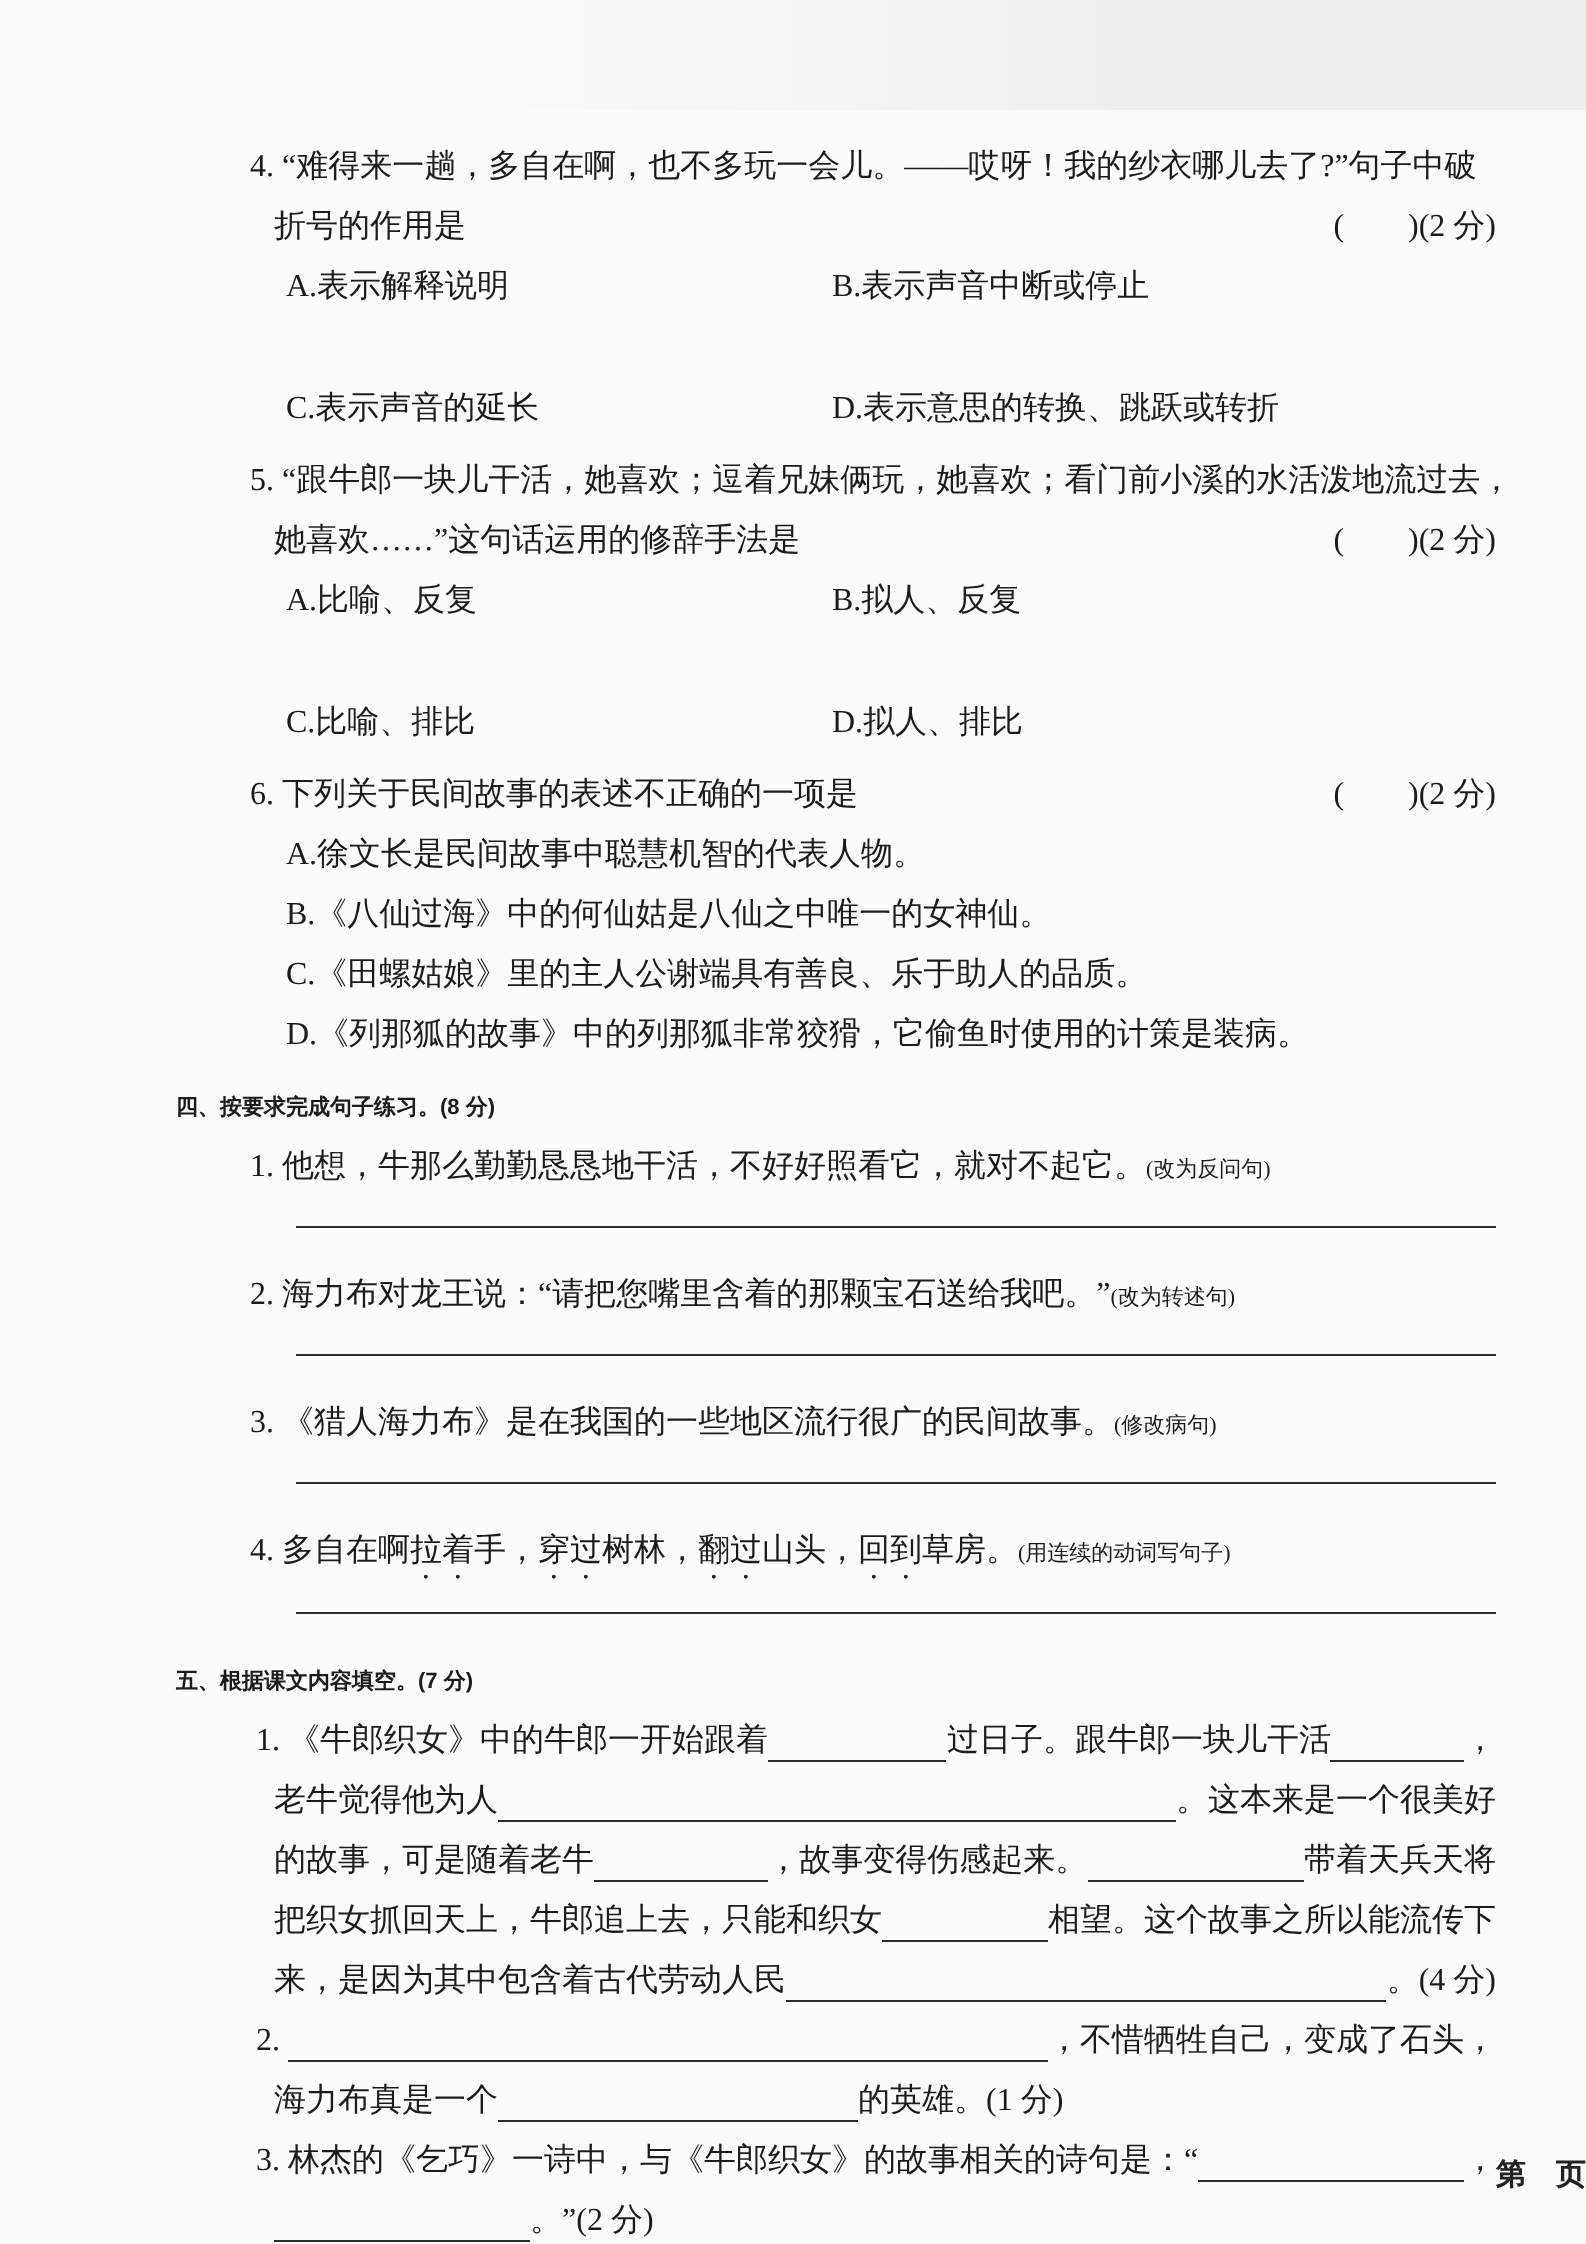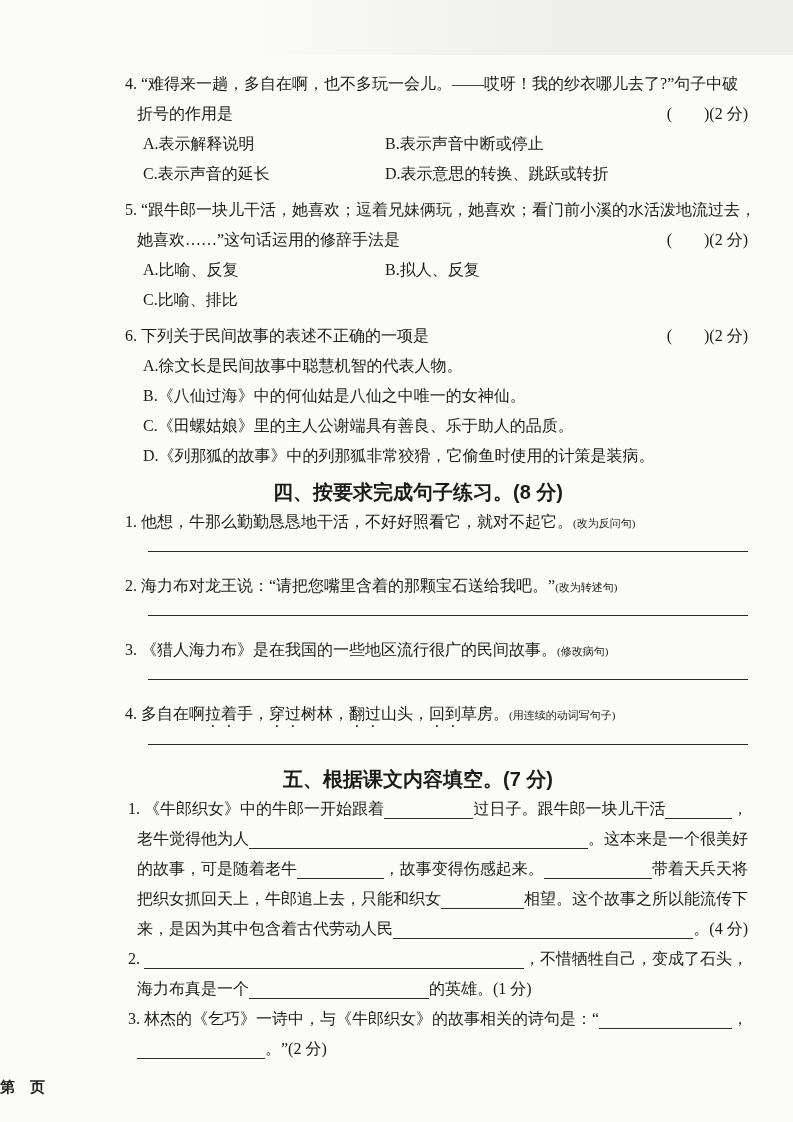--- a/index.html
+++ b/index.html
@@ -18,28 +18,28 @@
     position:absolute; left:88px; right:45px; top:69px;
     font-size:16px; line-height:30px;
   }
   .q-first  { padding-left:37px; white-space:nowrap; }
   .q-cont   { padding-left:49px; }
   .qnum     { margin-right:4px; }
   .flexline { display:flex; justify-content:space-between; align-items:flex-start; }
   .mark     { white-space:nowrap; }
   .opts2 {
     display:grid; grid-template-columns:242px 1fr;
-    padding-left:55px; line-height:30px;
+    padding-left:55px; line-height:30px;gap:31px;
   }
   .opts1 { padding-left:55px; line-height:30px; }
   .opts1 > div { white-space:nowrap; }
   .mc { margin-bottom:6px; }
   .sec-head {
     font-family:"Liberation Sans","DejaVu Sans",sans-serif;
-    font-weight:700; font-size:20px; line-height:30px; margin-top:5px;text-align:center;
+    font-weight:700; font-size:11px; line-height:30px; margin-top:5px;
   }
   .sec-head .score { font-weight:700; }
   .kai { font-size:11px; }
   .s4-item { margin-top:0; }
   .answer-line {
     margin-left:60px; margin-top:13px; margin-bottom:19px;
     border-top:1.5px solid #2c2c2c; height:0;
   }
   .emph {
     -webkit-text-emphasis:filled dot #222; -webkit-text-emphasis-position:under left;
@@ -50,21 +50,21 @@
     padding-left:49px; line-height:30px; white-space:nowrap;
   }
   .fill-line.numbered { padding-left:40px; }
   .fill-line > span { flex:0 0 auto; }
   .blank {
     border-bottom:1.4px solid #2c2c2c;
     align-self:stretch; margin-bottom:5px;
   }
   .blank.grow { flex:1 1 0px; min-width:0; }
   .footer {
-    position:absolute; left:0; right:0; top:1078px; text-align:left;
+    position:absolute; left:0; right:0; top:1078px; text-align:right;
     font-family:"Liberation Sans","DejaVu Sans",sans-serif;
     font-weight:600; font-size:15px; color:#222;
   }
 </style>
 </head>
 <body>
 
 <div class="page">
   <div class="top-shade"></div>
 
@@ -87,20 +87,21 @@
     <section class="mc">
       <div class="q-first"><span class="qnum">5.</span><span>“跟牛郎一块儿干活，她喜欢；逗着兄妹俩玩，她喜欢；看门前小溪的水活泼地流过去，</span></div>
       <div class="q-cont flexline">
         <span>她喜欢……”这句话运用的修辞手法是</span>
         <span class="mark">(　　)(2 分)</span>
       </div>
       <div class="opts2">
         <span>A.比喻、反复</span>
         <span>B.拟人、反复</span>
         <span>C.比喻、排比</span>
+        <span>D.拟人、排比</span>
       </div>
     </section>
 
     <section class="mc">
       <div class="q-first flexline">
         <span><span class="qnum">6.</span><span>下列关于民间故事的表述不正确的一项是</span></span>
         <span class="mark">(　　)(2 分)</span>
       </div>
       <div class="opts1">
         <div>A.徐文长是民间故事中聪慧机智的代表人物。</div>

